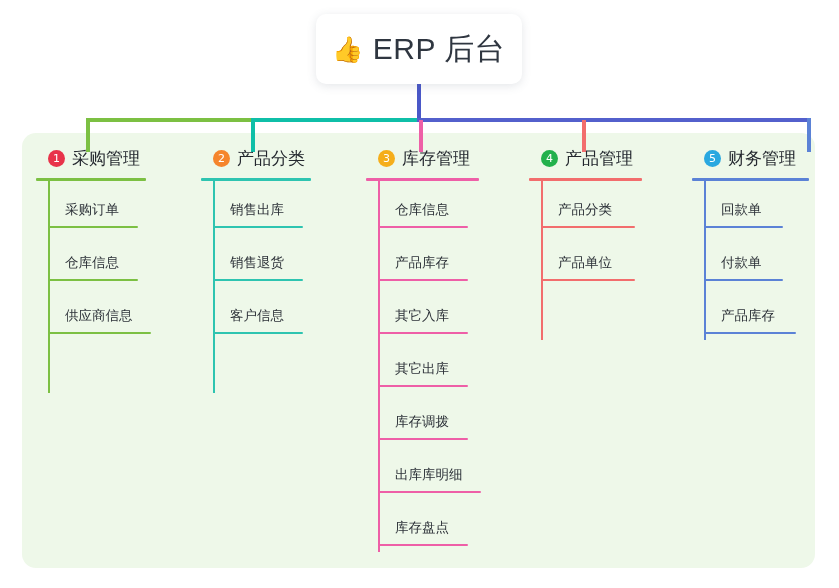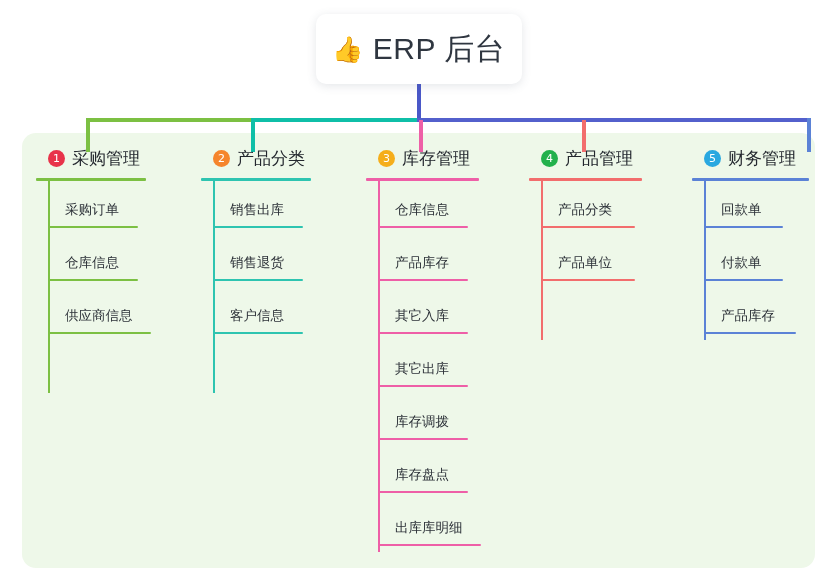--- a/index.html
+++ b/index.html
@@ -222,26 +222,26 @@
       </div>
       <div class="item">
         <span class="item-label">其它出库</span>
         <span class="item-rule" style="width: 90px; background: rgb(238, 95, 167);"></span>
       </div>
       <div class="item">
         <span class="item-label">库存调拨</span>
         <span class="item-rule" style="width: 90px; background: rgb(238, 95, 167);"></span>
       </div>
       <div class="item">
-        <span class="item-label">库存盘点</span>
-        <span class="item-rule" style="width: 90px; background: rgb(238, 95, 167);"></span>
-      </div>
-      <div class="item">
         <span class="item-label">出库库明细</span>
         <span class="item-rule" style="width: 103px; background: rgb(238, 95, 167);"></span>
+      </div>
+      <div class="item">
+        <span class="item-label">库存盘点</span>
+        <span class="item-rule" style="width: 90px; background: rgb(238, 95, 167);"></span>
       </div>
     </div>
   </div>
 
   <div class="column" id="col-4" style="left:529px;width:160px;">
     <div class="col-head">
       <span class="badge" style="background: rgb(34, 177, 76);">4</span>
       <span class="col-title">产品管理</span>
     </div>
     <div class="head-rule" style="width: 113px; background: rgb(242, 109, 109);"></div>

